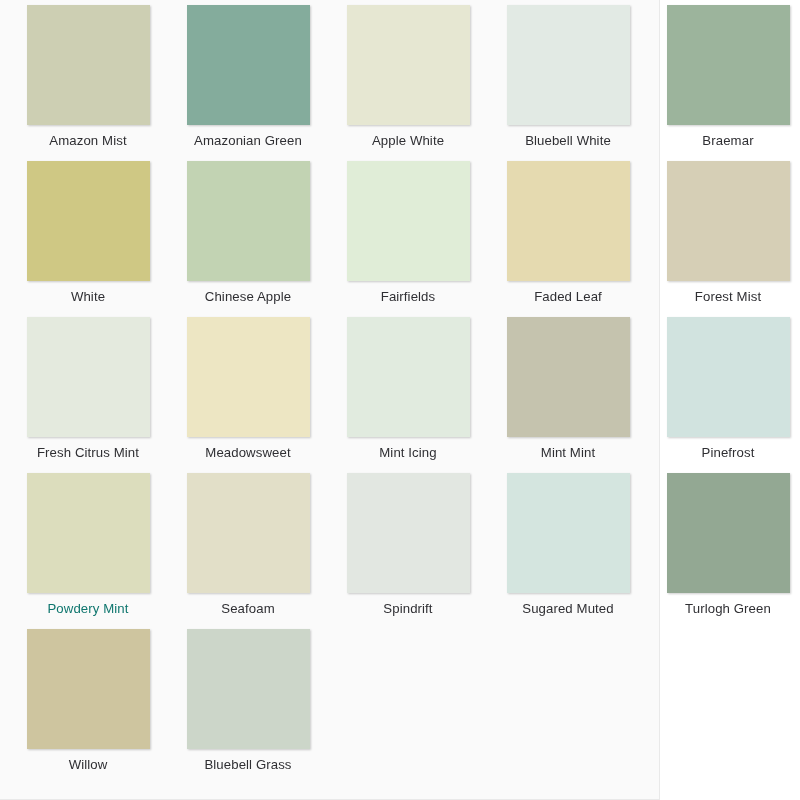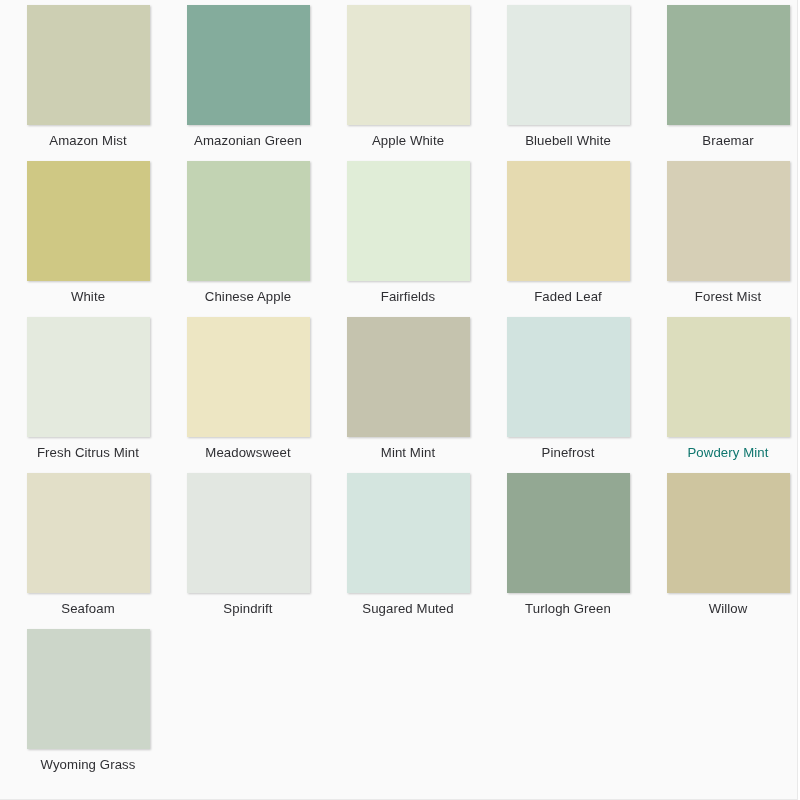--- a/index.html
+++ b/index.html
@@ -11,21 +11,21 @@
     width: 800px;
     height: 800px;
     background: #ffffff;
     font-family: "Liberation Sans", sans-serif;
     overflow: hidden;
   }
 
   #swatch-board {
     position: relative;
     box-sizing: border-box;
-    width: 798px;
+    width: 660px;
     height: 800px;
     background: #fafafa;
     border-right: 1px solid #e9e9e9;
     border-bottom: 1px solid #e9e9e9;
     padding: 5px 0 0 0;
   }
 
   .swatch-grid {
     display: grid;
     grid-template-columns: repeat(5, 160px);
@@ -112,20 +112,24 @@
       </div>
       <div class="swatch-cell">
         <div class="swatch-chip" style="background-color: rgb(228, 234, 222);"></div>
         <div class="swatch-label" style="color: rgb(47, 47, 51);">Fresh Citrus Mint</div>
       </div>
       <div class="swatch-cell">
         <div class="swatch-chip" style="background-color: rgb(237, 230, 195);"></div>
         <div class="swatch-label" style="color: rgb(47, 47, 51);">Meadowsweet</div>
       </div>
       <div class="swatch-cell">
+        <div class="swatch-chip" style="background-color: rgb(225, 235, 223);"></div>
+        <div class="swatch-label" style="color: rgb(47, 47, 51);">Mint Icing</div>
+      </div>
+      <div class="swatch-cell">
         <div class="swatch-chip" style="background-color: rgb(197, 195, 174);"></div>
         <div class="swatch-label" style="color: rgb(47, 47, 51);">Mint Mint</div>
       </div>
       <div class="swatch-cell">
         <div class="swatch-chip" style="background-color: rgb(209, 227, 223);"></div>
         <div class="swatch-label" style="color: rgb(47, 47, 51);">Pinefrost</div>
       </div>
       <div class="swatch-cell">
         <div class="swatch-chip" style="background-color: rgb(220, 221, 189);"></div>
         <div class="swatch-label" style="color: #0f766e;">Powdery Mint</div>
@@ -145,16 +149,16 @@
       <div class="swatch-cell">
         <div class="swatch-chip" style="background-color: rgb(147, 168, 147);"></div>
         <div class="swatch-label" style="color: rgb(47, 47, 51);">Turlogh Green</div>
       </div>
       <div class="swatch-cell">
         <div class="swatch-chip" style="background-color: rgb(206, 197, 159);"></div>
         <div class="swatch-label" style="color: rgb(47, 47, 51);">Willow</div>
       </div>
       <div class="swatch-cell">
         <div class="swatch-chip" style="background-color: rgb(204, 214, 201);"></div>
-        <div class="swatch-label" style="color: rgb(47, 47, 51);">Wyoming Grass</div>
+        <div class="swatch-label" style="color: rgb(47, 47, 51);">Bluebell Grass</div>
       </div>
     </div>
 </div>
 
 </body></html>

